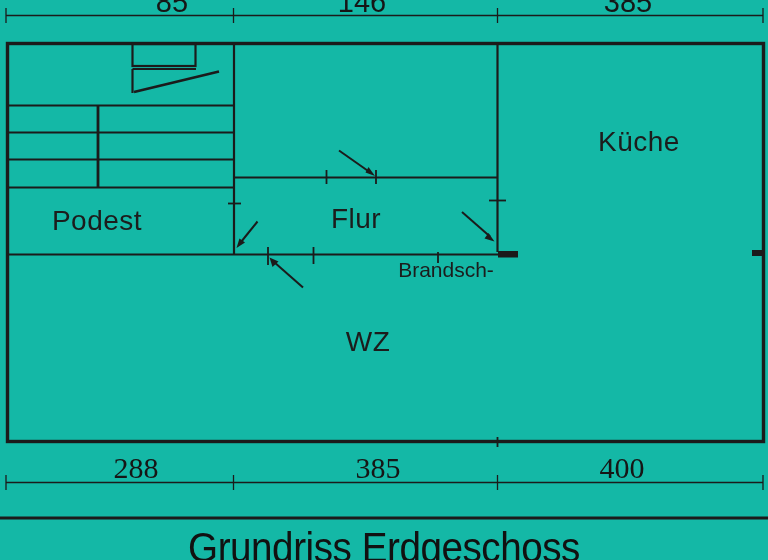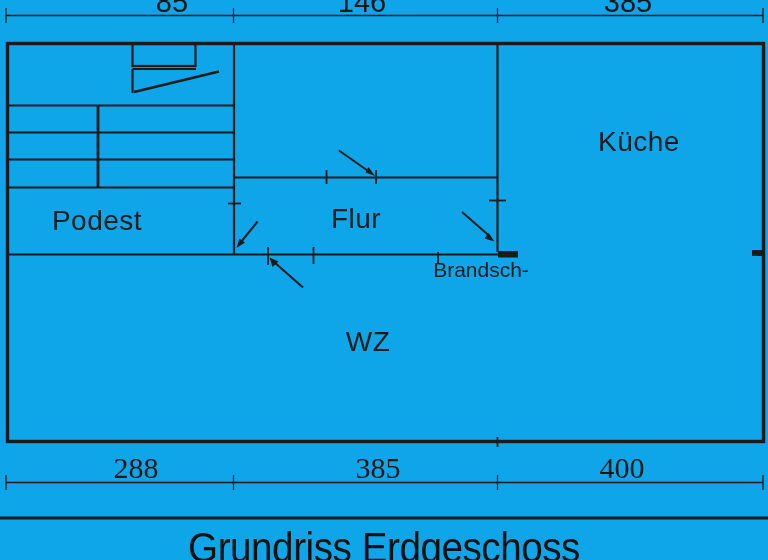--- a/index.html
+++ b/index.html
@@ -5,21 +5,21 @@
   html, body {
     margin: 0;
     padding: 0;
     background: #ffffff;
   }
   #canvas {
     position: relative;
     width: 768px;
     height: 560px;
     overflow: hidden;
-    background: #0ea5e9;
+    background: #14b8a6;
     font-family: "Liberation Sans", "DejaVu Sans", sans-serif;
     color: #1b1b1b;
   }
   #plan-svg {
     position: absolute;
     left: 0; top: 0;
     width: 768px; height: 560px;
   }
   .lbl {
     position: absolute;
@@ -48,21 +48,20 @@
   }
   .kamin {
     position: absolute;
     left: 446px;
     top: 256px;
     transform: translateX(-50%);
     font-size: 21px;
     line-height: 27px;
     text-align: center;
     color: #1c1c1c;
-    margin-left: 35px;
   }
   .kamin span { display: block; }
   .footer-title {
     position: absolute;
     left: 0;
     top: 524px;
     width: 768px;
     text-align: center;
   }
   .footer-title > span {

